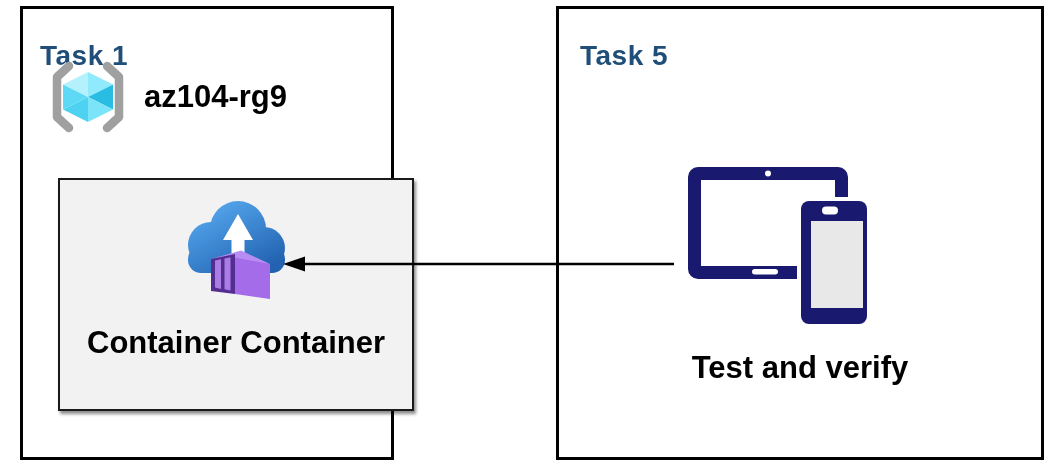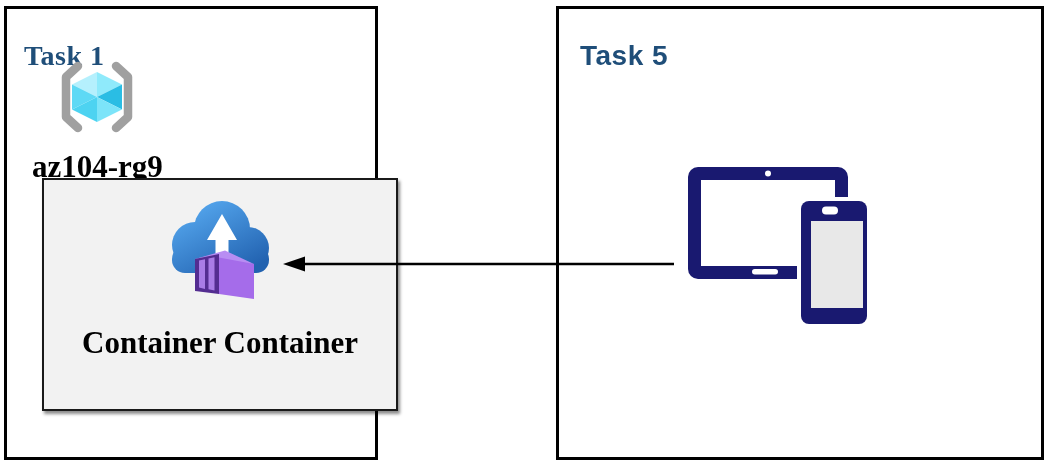--- a/index.html
+++ b/index.html
@@ -12,41 +12,40 @@
     overflow: hidden;
   }
   .panel {
     position: absolute;
     top: 6px;
     height: 454px;
     border: 3px solid var(--panel-border, #000);
     background: #ffffff;
     box-sizing: border-box;
   }
-  .panel-task1 { left: 4px;   width: 374px; font-family: Liberation Serif, serif; }
+  .panel-task1 { left: 20px;   width: 374px; }
   .panel-task2 { left: 556px; width: 488px; }
   .panel-title {
     position: absolute;
     top: 8px;
     font-size: 28px;
     font-weight: 700;
     color: var(--title-blue, #1F4E79);
     letter-spacing: 0.5px;
   }
   .panel-task1 .panel-title { left: 17px; }
   .panel-task2 .panel-title { left: 21px; }
 
   .rg-row {
     position: absolute;
     left: 25px;
     top: 52px;
     display: flex;
     align-items: center;
     gap: 16px;
-    flex-direction: column;
   }
   .rg-name {
     font-size: 31px;
     font-weight: 700;
     color: var(--text-black, #000);
   }
 
   .ci-box {
     position: absolute;
     left: 35px;
@@ -157,20 +156,21 @@
         <rect x="66" y="105" width="26" height="5.5" rx="2.75" fill="#ffffff"></rect>
       </g>
       <g>
         <rect x="111" y="33" width="74" height="131" rx="12" fill="#ffffff"></rect>
         <rect x="115" y="37" width="66" height="123" rx="8" style="fill:var(--device-navy)"></rect>
         <rect x="125" y="57" width="52" height="87" style="fill:var(--screen-gray)"></rect>
         <rect x="136" y="42.5" width="16" height="8" rx="4" fill="#ffffff"></rect>
       </g>
     </svg>
 
+    <div class="t2-caption">Test and verify</div>
   </section>
 
   <svg class="connector" width="400" height="32" viewBox="0 0 400 32">
     <line x1="22" y1="16" x2="394" y2="16" style="stroke:var(--arrow-black)" stroke-width="2.5"></line>
     <polygon points="3,16 25,8.5 25,23.5" style="fill:var(--arrow-black)"></polygon>
   </svg>
 
 </div>
 
 </body></html>

